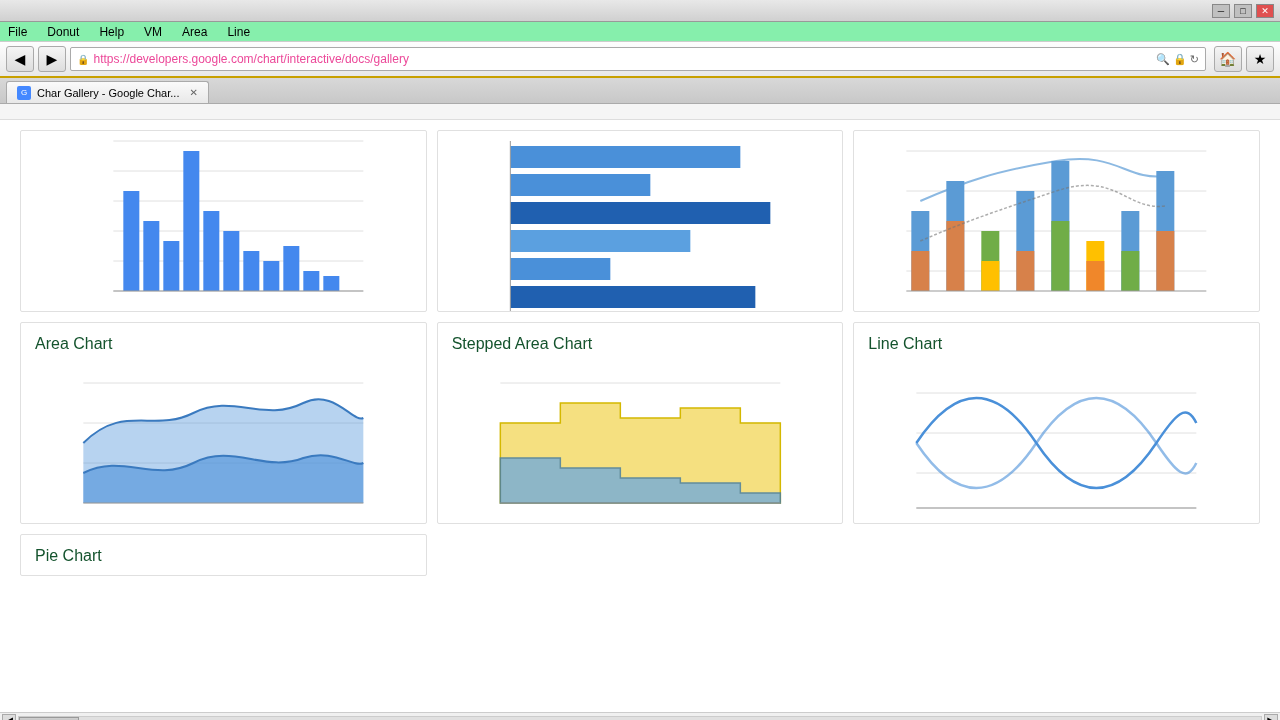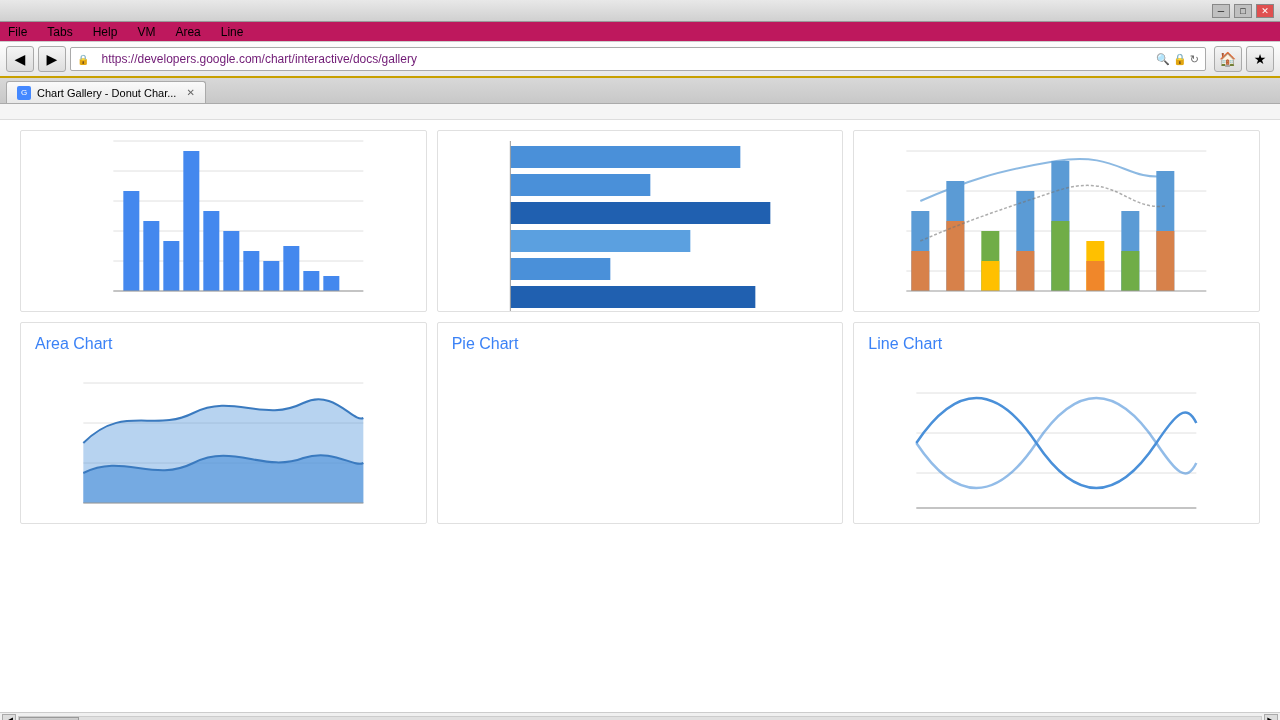--- a/index.html
+++ b/index.html
@@ -24,21 +24,21 @@
       background: #c0c0c0;
       border: 1px solid #888;
       font-size: 9px;
       display: flex; align-items: center; justify-content: center;
       cursor: pointer;
     }
     .title-btn.close { background: #e05050; color: white; }
 
     .menu-bar {
       height: 20px;
-      background: #be185d;
+      background: #86efac;
       display: flex;
       align-items: center;
       padding: 0 4px;
       border-bottom: 1px solid #ccc;
       font-size: 12px;
       gap: 12px;
     }
     .menu-item { cursor: pointer; padding: 1px 4px; }
 
     .nav-bar {
@@ -64,21 +64,21 @@
       height: 24px;
       border: 1px solid #aaa;
       background: white;
       display: flex;
       align-items: center;
       padding: 0 6px;
       font-size: 12px;
       border-radius: 2px;
     }
     .address-icon { margin-right: 4px; font-size: 10px; color: #666; }
-    .address-text { font-size: 12px; color: #701a75; flex: 1; margin-left: 8px; }
+    .address-text { font-size: 12px; color: #ec4899; flex: 1; }
 
     .tab-bar {
       height: 26px;
       background: linear-gradient(to bottom, #d8d8d8, #c8c8c8);
       display: flex;
       align-items: flex-end;
       padding: 0 6px;
       border-bottom: 1px solid #aaa;
     }
     .tab {
@@ -157,41 +157,41 @@
     }
 
     .chart-preview {
       width: 100%;
       height: 180px;
       overflow: hidden;
     }
 
     .chart-title {
       font-size: 16px;
-      color: #3b82f6;
+      color: #14532d;
       padding: 12px 14px 10px;
     }
 
     
     svg { display: block; }
   </style>
 </head>
 <body>
 
 <div class="title-bar">
   <div class="title-bar-controls">
     <div class="title-btn">─</div>
     <div class="title-btn">□</div>
     <div class="title-btn close">✕</div>
   </div>
 </div>
 
 <div class="menu-bar">
   <span class="menu-item">File</span>
-  <span class="menu-item">Tabs</span>
+  <span class="menu-item">Donut</span>
   <span class="menu-item">Help</span>
   <span class="menu-item">VM</span>
   <span class="menu-item">Area</span>
   <span class="menu-item">Line</span>
 </div>
 
 <div class="nav-bar">
   <div class="nav-btn">◀</div>
   <div class="nav-btn">▶</div>
   <div class="address-bar">
@@ -203,21 +203,21 @@
   </div>
   <div style="display:flex;gap:4px;margin-left:4px;">
     <div class="nav-btn">🏠</div>
     <div class="nav-btn">★</div>
   </div>
 </div>
 
 <div class="tab-bar">
   <div class="tab">
     <div class="tab-favicon">G</div>
-    <span class="tab-label">Chart Gallery - Donut Char...</span>
+    <span class="tab-label">Char Gallery - Google Char...</span>
     <span class="tab-close">✕</span>
   </div>
 </div>
 
 <div style="height:16px;background:#f5f5f5;border-bottom:1px solid #ddd;"></div>
 
 <div class="content-area">
   <div class="gallery-grid">
 
     <div class="chart-card">
@@ -312,23 +312,36 @@
           <path d="M10 80 C50 40, 80 70, 120 50 C160 30, 190 60, 230 40 C260 25, 280 60, 290 55" stroke="#3a7abf" stroke-width="2" fill="none"></path>
 
           <path d="M10 140 L10 110 C50 90, 80 120, 120 100 C160 80, 190 110, 230 95 C260 85, 280 105, 290 100 L290 140 Z" fill="#4a90d9" opacity="0.6"></path>
           <path d="M10 110 C50 90, 80 120, 120 100 C160 80, 190 110, 230 95 C260 85, 280 105, 290 100" stroke="#3a7abf" stroke-width="2" fill="none"></path>
 
           <line x1="10" y1="140" x2="290" y2="140" stroke="#999" stroke-width="1"></line>
         </svg>
       </div>
     </div>
 
-
-    <div class="chart-card">
-      <div class="chart-title">Pie Chart</div>
+    <div class="chart-card">
+      <div class="chart-title">Stepped Area Chart</div>
+      <div class="chart-preview" style="height:160px;">
+        <svg width="100%" height="160" viewBox="0 0 300 160" xmlns="http://www.w3.org/2000/svg">
+
+          <line x1="10" y1="20" x2="290" y2="20" stroke="#e0e0e0" stroke-width="1"></line>
+          <line x1="10" y1="60" x2="290" y2="60" stroke="#e0e0e0" stroke-width="1"></line>
+          <line x1="10" y1="100" x2="290" y2="100" stroke="#e0e0e0" stroke-width="1"></line>
+
+          <path d="M10 140 L10 60 L70 60 L70 40 L130 40 L130 55 L190 55 L190 45 L250 45 L250 60 L290 60 L290 140 Z" fill="#f5e080" stroke="#d4b800" stroke-width="1.5"></path>
+
+          <path d="M10 140 L10 95 L70 95 L70 105 L130 105 L130 115 L190 115 L190 120 L250 120 L250 130 L290 130 L290 140 Z" fill="#7bafd4" stroke="#4a7fa0" stroke-width="1.5" opacity="0.85"></path>
+
+          <line x1="10" y1="140" x2="290" y2="140" stroke="#999" stroke-width="1"></line>
+        </svg>
+      </div>
     </div>
 
     <div class="chart-card">
       <div class="chart-title">Line Chart</div>
       <div class="chart-preview" style="height:160px;">
         <svg width="100%" height="160" viewBox="0 0 300 160" xmlns="http://www.w3.org/2000/svg">
 
           <line x1="10" y1="30" x2="290" y2="30" stroke="#e0e0e0" stroke-width="1"></line>
           <line x1="10" y1="70" x2="290" y2="70" stroke="#e0e0e0" stroke-width="1"></line>
           <line x1="10" y1="110" x2="290" y2="110" stroke="#e0e0e0" stroke-width="1"></line>
@@ -336,20 +349,24 @@
 
           <path d="M10 80 C50 20, 90 20, 130 80 C170 140, 210 140, 250 80 C270 50, 280 40, 290 60" stroke="#4a90d9" stroke-width="2.5" fill="none"></path>
 
           <path d="M10 80 C50 140, 90 140, 130 80 C170 20, 210 20, 250 80 C270 110, 280 120, 290 100" stroke="#4a90d9" stroke-width="2.5" fill="none" opacity="0.6"></path>
 
           <line x1="10" y1="145" x2="290" y2="145" stroke="#999" stroke-width="1"></line>
         </svg>
       </div>
     </div>
 
+    <div class="chart-card">
+      <div class="chart-title">Pie Chart</div>
+    </div>
+
 
 
   </div>
 </div>
 
 <div class="h-scrollbar">
   <div class="scroll-arrow">◀</div>
   <div class="scroll-track">
     <div class="scroll-thumb"></div>
   </div>

